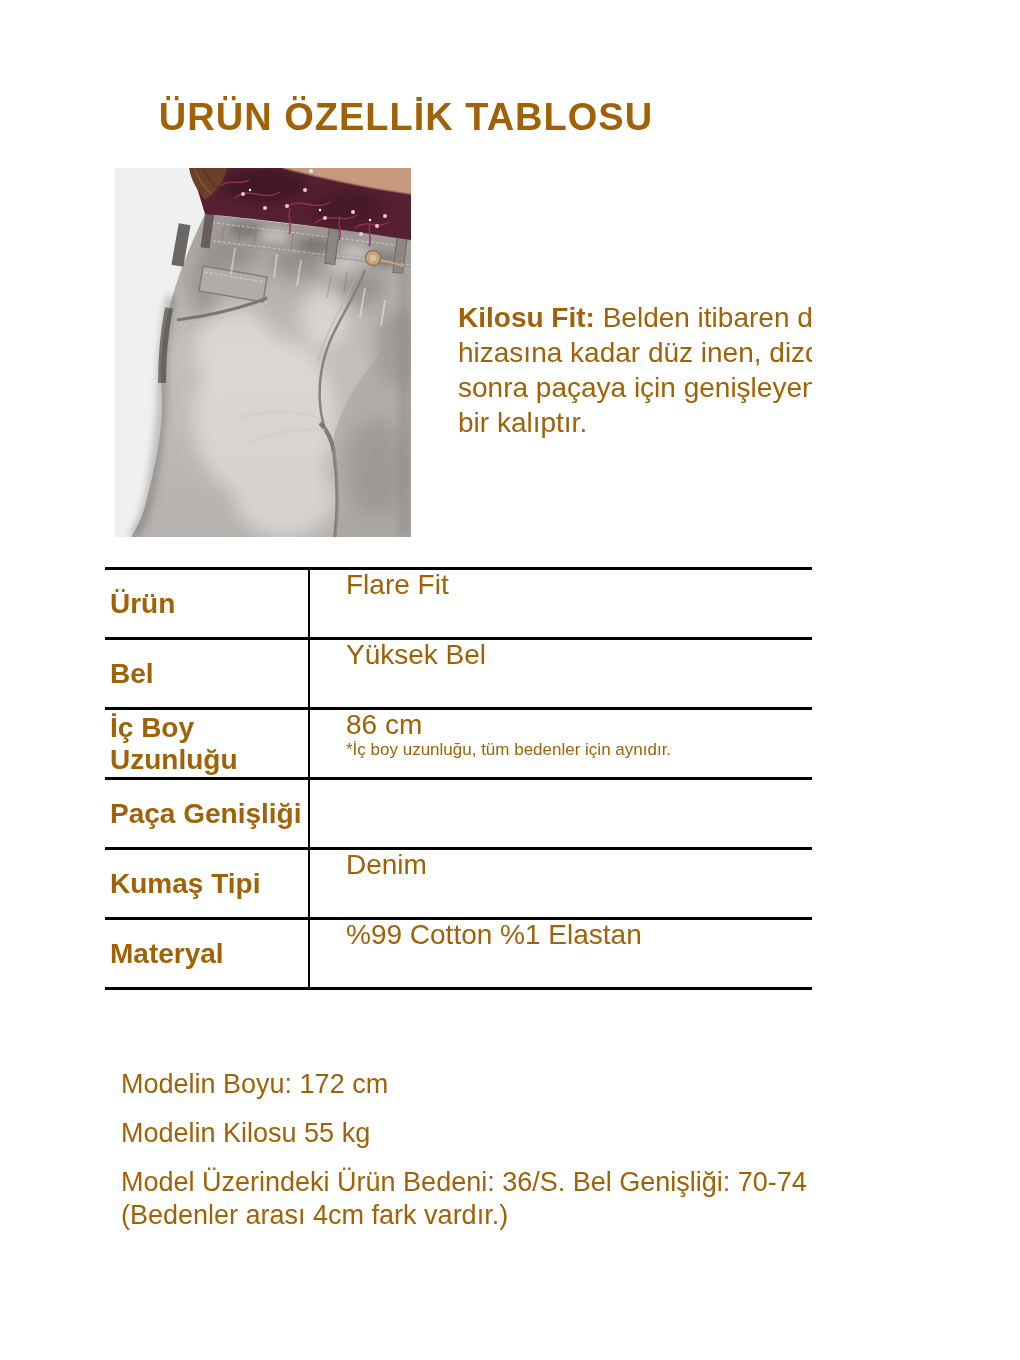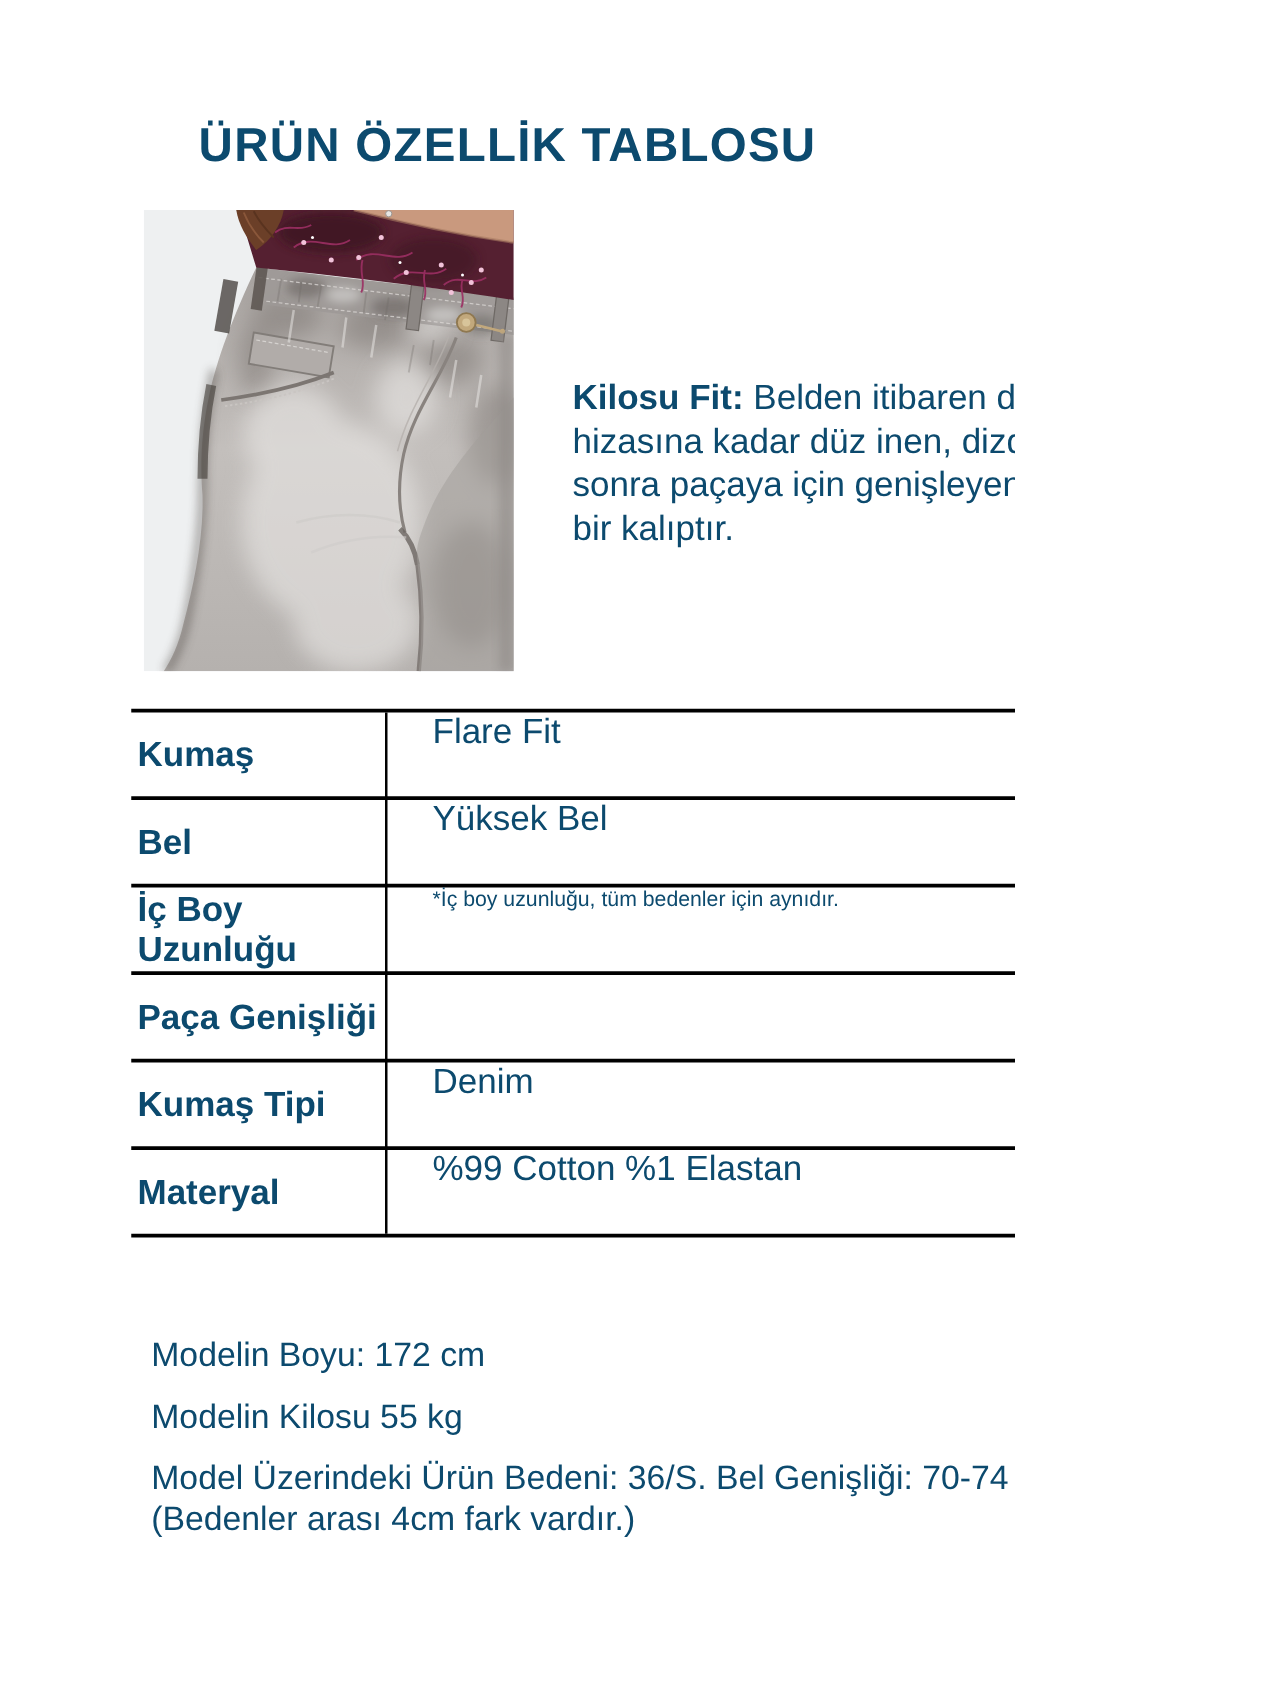--- a/index.html
+++ b/index.html
@@ -1,18 +1,18 @@
 <!DOCTYPE html>
 <html lang="tr"><head>
 <meta charset="utf-8">
 <style>
   html,body { margin:0; padding:0; background:#ffffff; }
   .page {
     position:relative; width:812px; height:1360px; background:#ffffff;
-    font-family:"Liberation Sans", sans-serif; color:#0c4a6e; overflow:hidden;
+    font-family:"Liberation Sans", sans-serif; color:#a16207; overflow:hidden;
   }
   .page-title {
     position:absolute; top:96px; left:0; width:100%; margin:0;
     text-align:center; font-size:38px; font-weight:700; letter-spacing:1px;
   }
   .photo {
     position:absolute; left:115px; top:168px; width:296px; height:369px;
   }
   .photo svg { display:block; }
   .desc {
@@ -191,38 +191,39 @@
       <path d="M88,1 C92,9 98,16 104,22" stroke="#59331f" stroke-width="1.5" fill="none"></path>
     </svg>
   </div>
 
   <p class="desc"><strong>Kilosu Fit:</strong> <span>Belden itibaren diz hizasına kadar düz inen, dizden sonra paçaya için genişleyen klasik bir kalıptır.</span></p>
 
   <div class="spec-table">
     <div class="table-divider"></div>
 
     <div class="spec-row">
-      <div class="cell-label">Kumaş</div>
+      <div class="cell-label">Ürün</div>
       <div class="cell-value">
         <div class="value-main">Flare Fit</div>
 
       </div>
     </div>
 
     <div class="spec-row">
       <div class="cell-label">Bel</div>
       <div class="cell-value">
         <div class="value-main">Yüksek Bel</div>
 
       </div>
     </div>
 
     <div class="spec-row">
       <div class="cell-label">İç Boy Uzunluğu</div>
       <div class="cell-value">
+        <div class="value-main">86 cm</div>
         <div class="value-note">*İç boy uzunluğu, tüm bedenler için aynıdır.</div>
       </div>
     </div>
 
     <div class="spec-row">
       <div class="cell-label">Paça Genişliği</div>
     </div>
 
     <div class="spec-row">
       <div class="cell-label">Kumaş Tipi</div>

